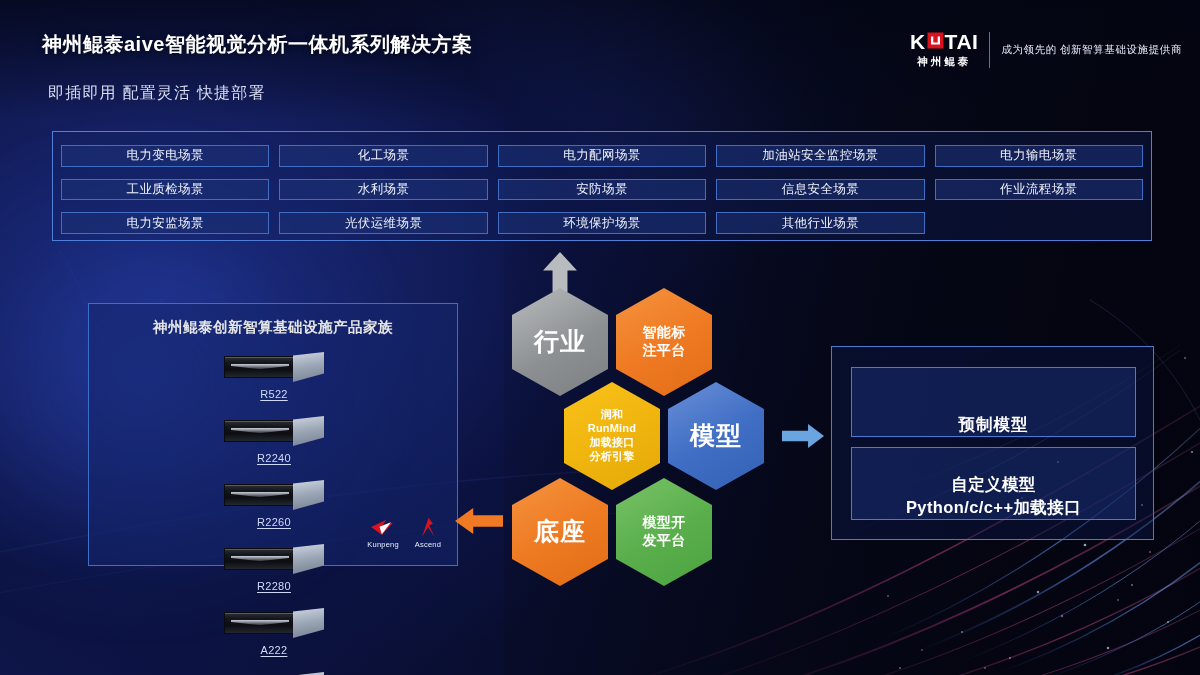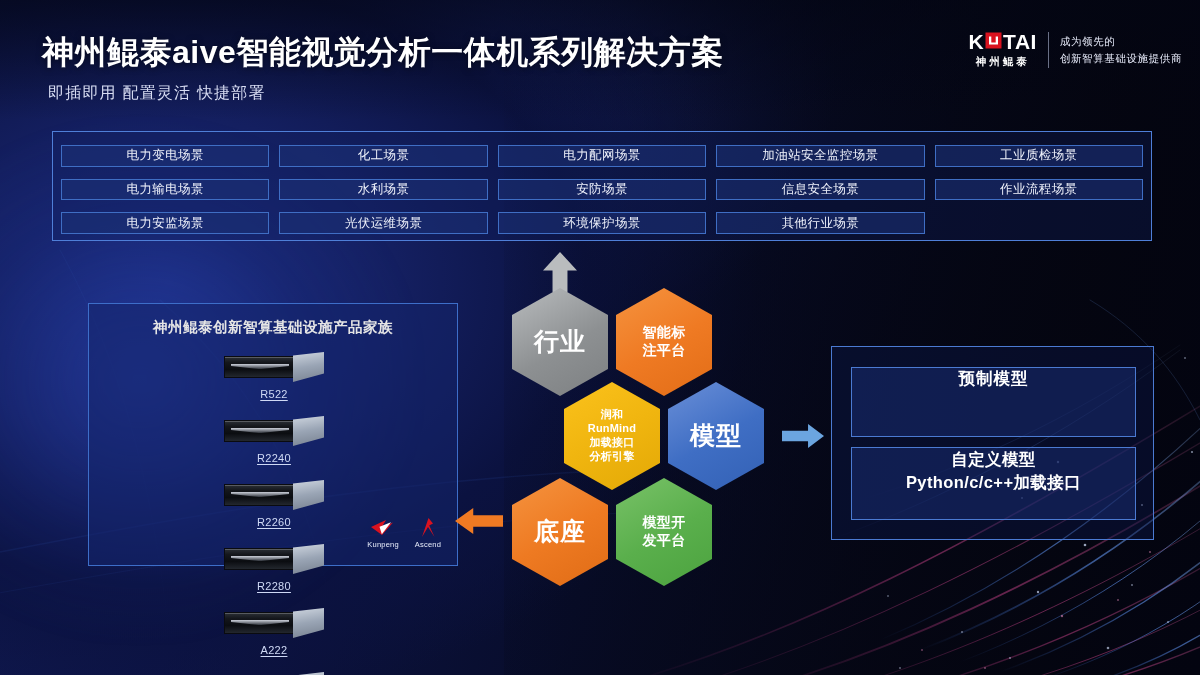--- a/index.html
+++ b/index.html
@@ -31,36 +31,36 @@
     position:absolute; left:-140px; top:120px; width:560px; height:520px;
     background:radial-gradient(ellipse at center, rgba(48,78,200,.42) 0%, rgba(30,52,150,.16) 45%, rgba(0,0,0,0) 72%);
     filter:blur(6px);
   }
   #streaks{ position:absolute; inset:0; }
 
   
   .header{ position:absolute; left:0; top:0; width:1200px; height:120px; }
   .title{
     position:absolute; left:42px; top:31px;
-    font-size:32px; font-weight:bold; color:#ffffff;
+    font-size:20px; font-weight:bold; color:#ffffff;
     letter-spacing:.5px; text-shadow:0 1px 6px rgba(0,0,0,.55); white-space:nowrap;
   }
   .subtitle{
     position:absolute; left:48px; top:83px;
     font-size:16px; color:#d7dcf2; letter-spacing:1.2px; white-space:nowrap;
   }
 
   
   .logo-wrap{ position:absolute; right:18px; top:26px; display:flex; align-items:center; height:48px; }
   .logo-left{ display:flex; flex-direction:column; align-items:center; padding-right:11px; }
   .logo-main{ display:flex; align-items:center; font-size:21px; font-weight:bold; color:#ffffff; letter-spacing:.5px; line-height:1; }
   .logo-mark{ display:inline-block; margin:0 1px; }
   .logo-cn{ font-size:10.5px; color:#ffffff; letter-spacing:3px; margin-top:3px; font-weight:bold; }
   .logo-div{ width:1px; height:36px; background:rgba(190,200,230,.55); }
-  .logo-tag{ padding-left:11px; display:flex; flex-direction:column; justify-content:center; gap:3px; }
+  .logo-tag{ padding-left:11px; display:flex; flex-direction:row; justify-content:center; gap:3px; }
   .logo-tag div{ font-size:10.5px; color:#e8ecfb; letter-spacing:.6px; line-height:1.25; white-space:nowrap; }
 
   
   .scen-panel{
     position:absolute; left:52px; top:131px; width:1100px; height:110px;
     border:1.5px solid #4f7fd8; background:rgba(18,32,96,.34);
   }
   .scen-grid{
     position:absolute; inset:6px 8px;
     display:grid; grid-template-columns:repeat(5,1fr); grid-template-rows:repeat(3,1fr);
@@ -144,21 +144,21 @@
   }
 
   
   .model-panel{
     position:absolute; left:831px; top:346px; width:323px; height:194px;
     border:1.5px solid #4b7ad2; background:rgba(12,24,74,.42);
   }
   .model-box{
     position:absolute; left:19px; border:1.2px solid #4b7ad2;
     background:rgba(26,46,118,.5);
-    display:flex; align-items:flex-start; justify-content:center; text-align:center;
+    display:flex; align-items:flex-end; justify-content:center; text-align:center;
     color:#ffffff; font-weight:bold;
   }
   .model-box-1{ top:20px; width:285px; height:70px; font-size:16.5px; letter-spacing:1px; }
   .model-box-2{ top:100px; width:285px; height:73px; font-size:16.5px; line-height:1.4; letter-spacing:.4px; }
 </style>
 </head>
 <body>
 
 <div id="bg-root">
   <div class="bg-base"></div>
@@ -256,22 +256,22 @@
     </div>
   </div>
 </div>
 
 <div class="scen-panel">
   <div class="scen-grid" id="scen-grid">
       <div class="scen-cell">电力变电场景</div>
       <div class="scen-cell">化工场景</div>
       <div class="scen-cell">电力配网场景</div>
       <div class="scen-cell">加油站安全监控场景</div>
+      <div class="scen-cell">电力输电场景</div>
       <div class="scen-cell">工业质检场景</div>
-      <div class="scen-cell">电力输电场景</div>
       <div class="scen-cell">水利场景</div>
       <div class="scen-cell">安防场景</div>
       <div class="scen-cell">信息安全场景</div>
       <div class="scen-cell">作业流程场景</div>
       <div class="scen-cell">电力安监场景</div>
       <div class="scen-cell">光伏运维场景</div>
       <div class="scen-cell">环境保护场景</div>
       <div class="scen-cell">其他行业场景</div>
     </div>
 </div>

